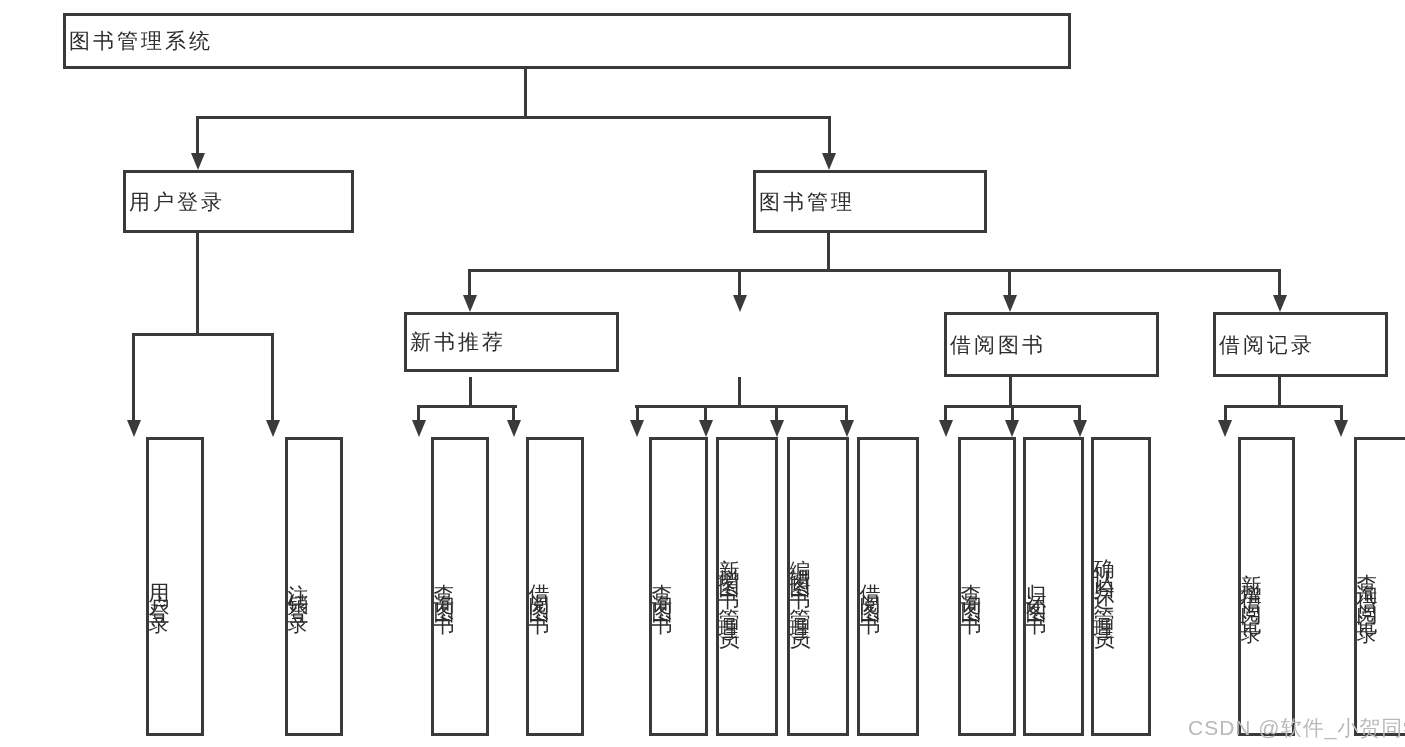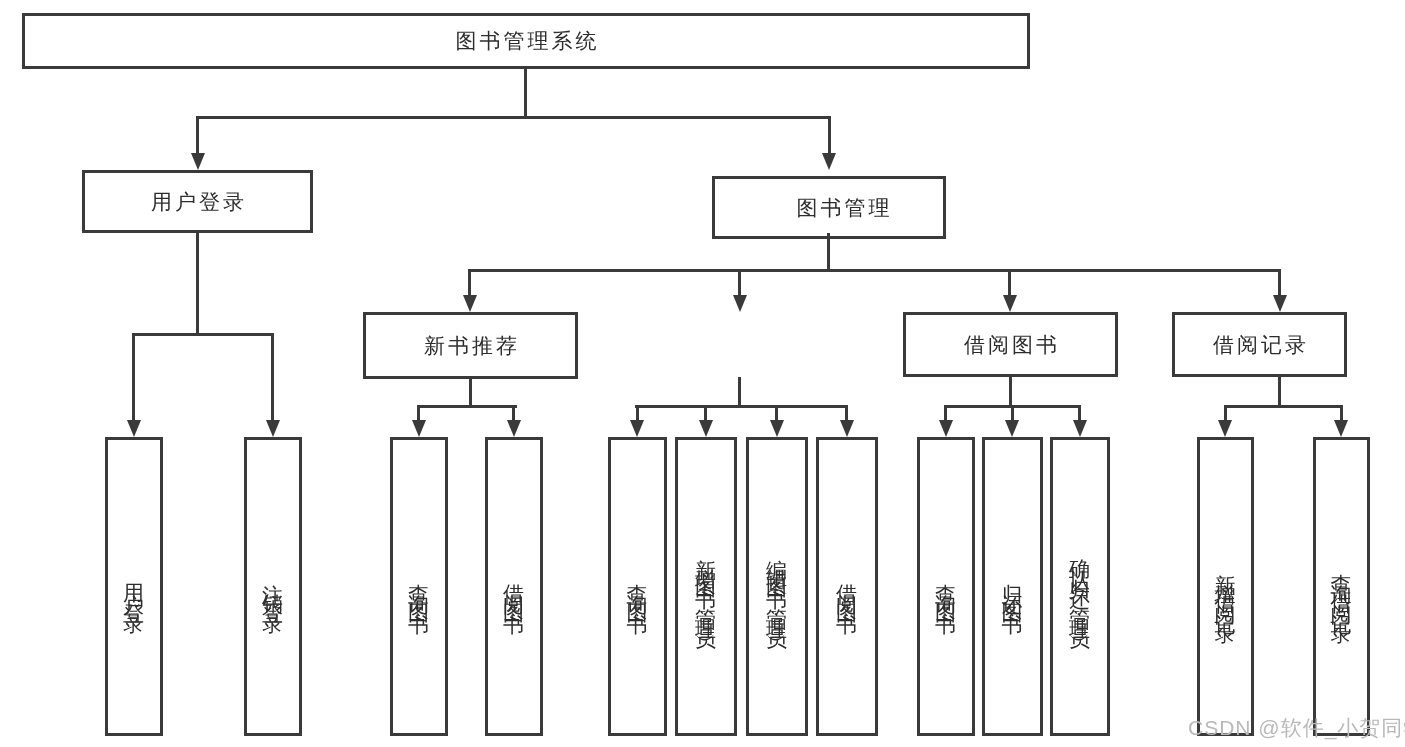--- a/index.html
+++ b/index.html
@@ -10,21 +10,21 @@
   }
   html,body{margin:0;padding:0;background:#fff;}
   #stage{
     position:relative;width:1405px;height:747px;background:var(--bg);
     overflow:hidden;font-family:"Liberation Sans","DejaVu Sans",sans-serif;
     color:var(--text);
   }
   .box{
     position:absolute;box-sizing:border-box;background:#fff;
     border:3px solid var(--line);
-    display:flex;align-items:center;justify-content:center;
+    display:flex;align-items:center;justify-content:flex-start;margin-left:41px;
   }
   .hlabel{font-size:21px;letter-spacing:3px;text-indent:3px;white-space:nowrap;color:var(--text);}
   .vbox .vlabel{
     writing-mode:vertical-rl;text-orientation:mixed;
     font-size:21px;letter-spacing:10px;line-height:1;color:var(--text);
   }
   .vline{position:absolute;width:3px;background:var(--line);}
   .hline{position:absolute;height:3px;background:var(--line);}
   .arrow{
     position:absolute;width:0;height:0;
@@ -41,25 +41,25 @@
 
 <div id="stage">
 
   <div class="box" style="left:22px;top:13px;width:1008px;height:56px;">
     <span class="hlabel">图书管理系统</span>
   </div>
 
   <div class="box" style="left:82px;top:170px;width:231px;height:63px;">
     <span class="hlabel">用户登录</span>
   </div>
-  <div class="box" style="left:712px;top:176px;width:234px;height:63px;padding-left:28px;">
+  <div class="box" style="left:712px;top:170px;width:234px;height:63px;">
     <span class="hlabel">图书管理</span>
   </div>
 
-  <div class="box" style="left:363px;top:312px;width:215px;height:67px;">
+  <div class="box" style="left:363px;top:312px;width:215px;height:60px;">
     <span class="hlabel">新书推荐</span>
   </div>
   <div class="box" style="left:903px;top:312px;width:215px;height:65px;">
     <span class="hlabel">借阅图书</span>
   </div>
   <div class="box" style="left:1172px;top:312px;width:175px;height:65px;">
     <span class="hlabel">借阅记录</span>
   </div>
 
   <div class="box vbox" style="left:105px;top:437px;width:58px;height:299px;">

